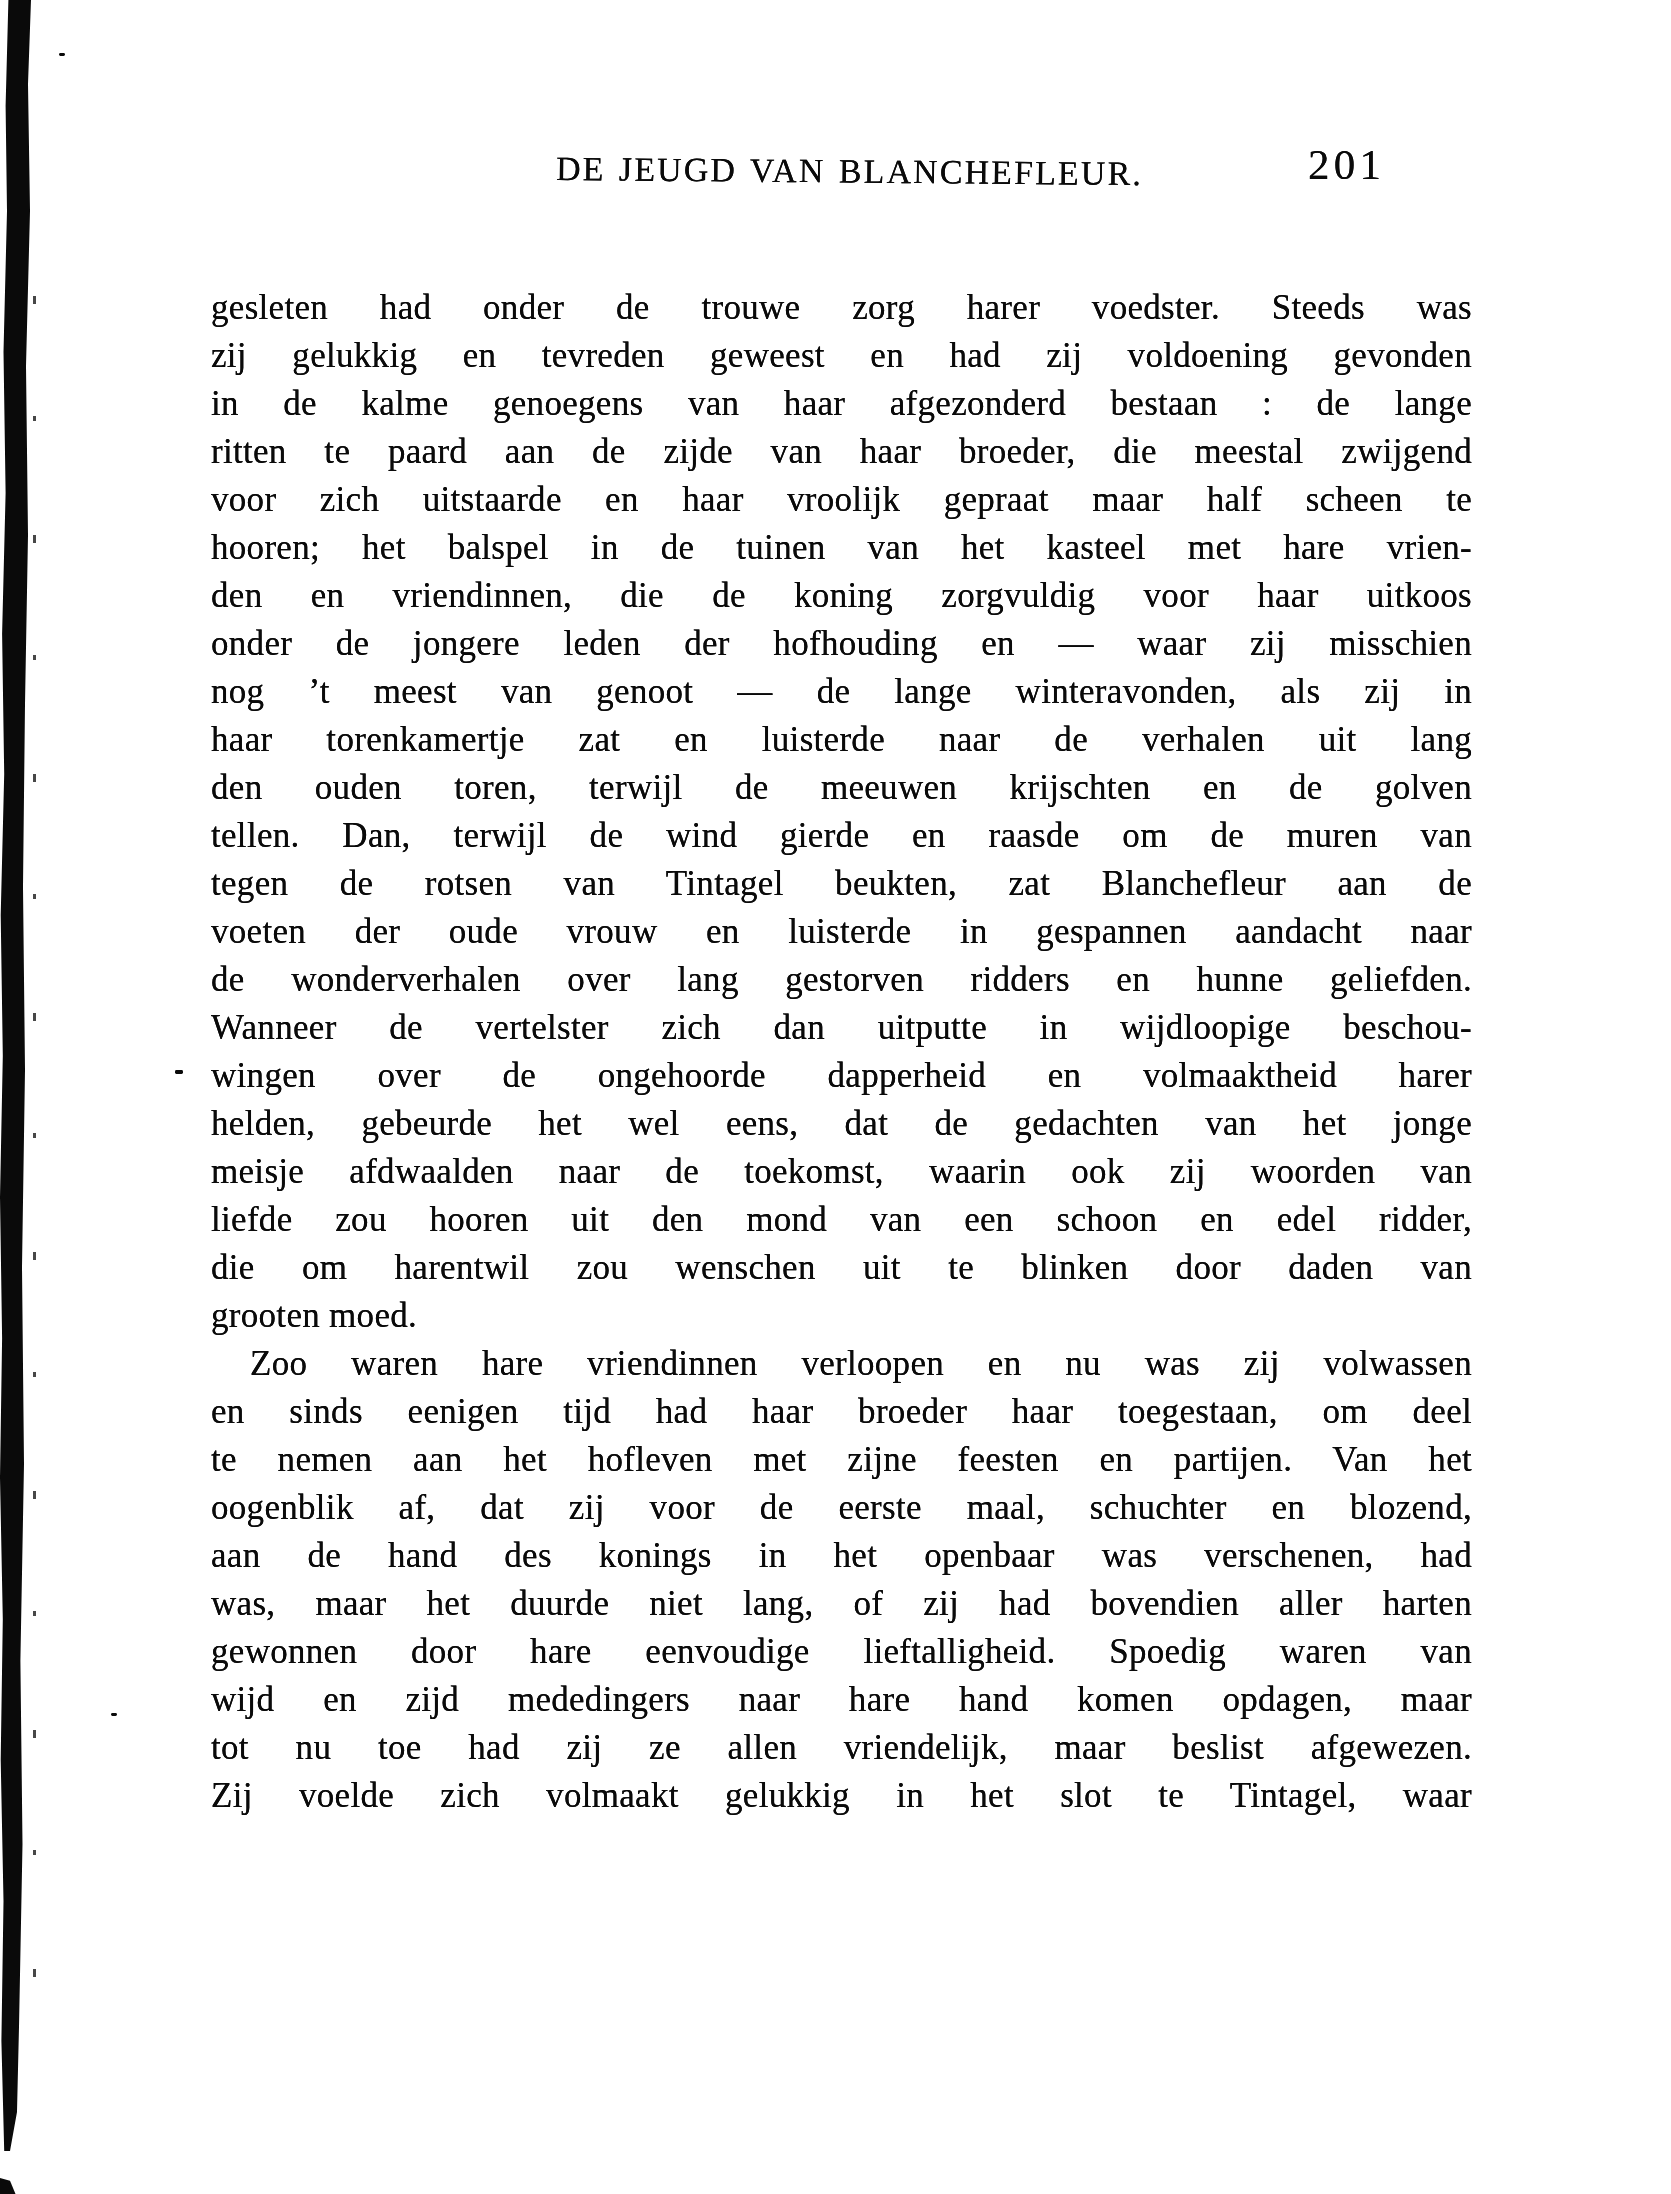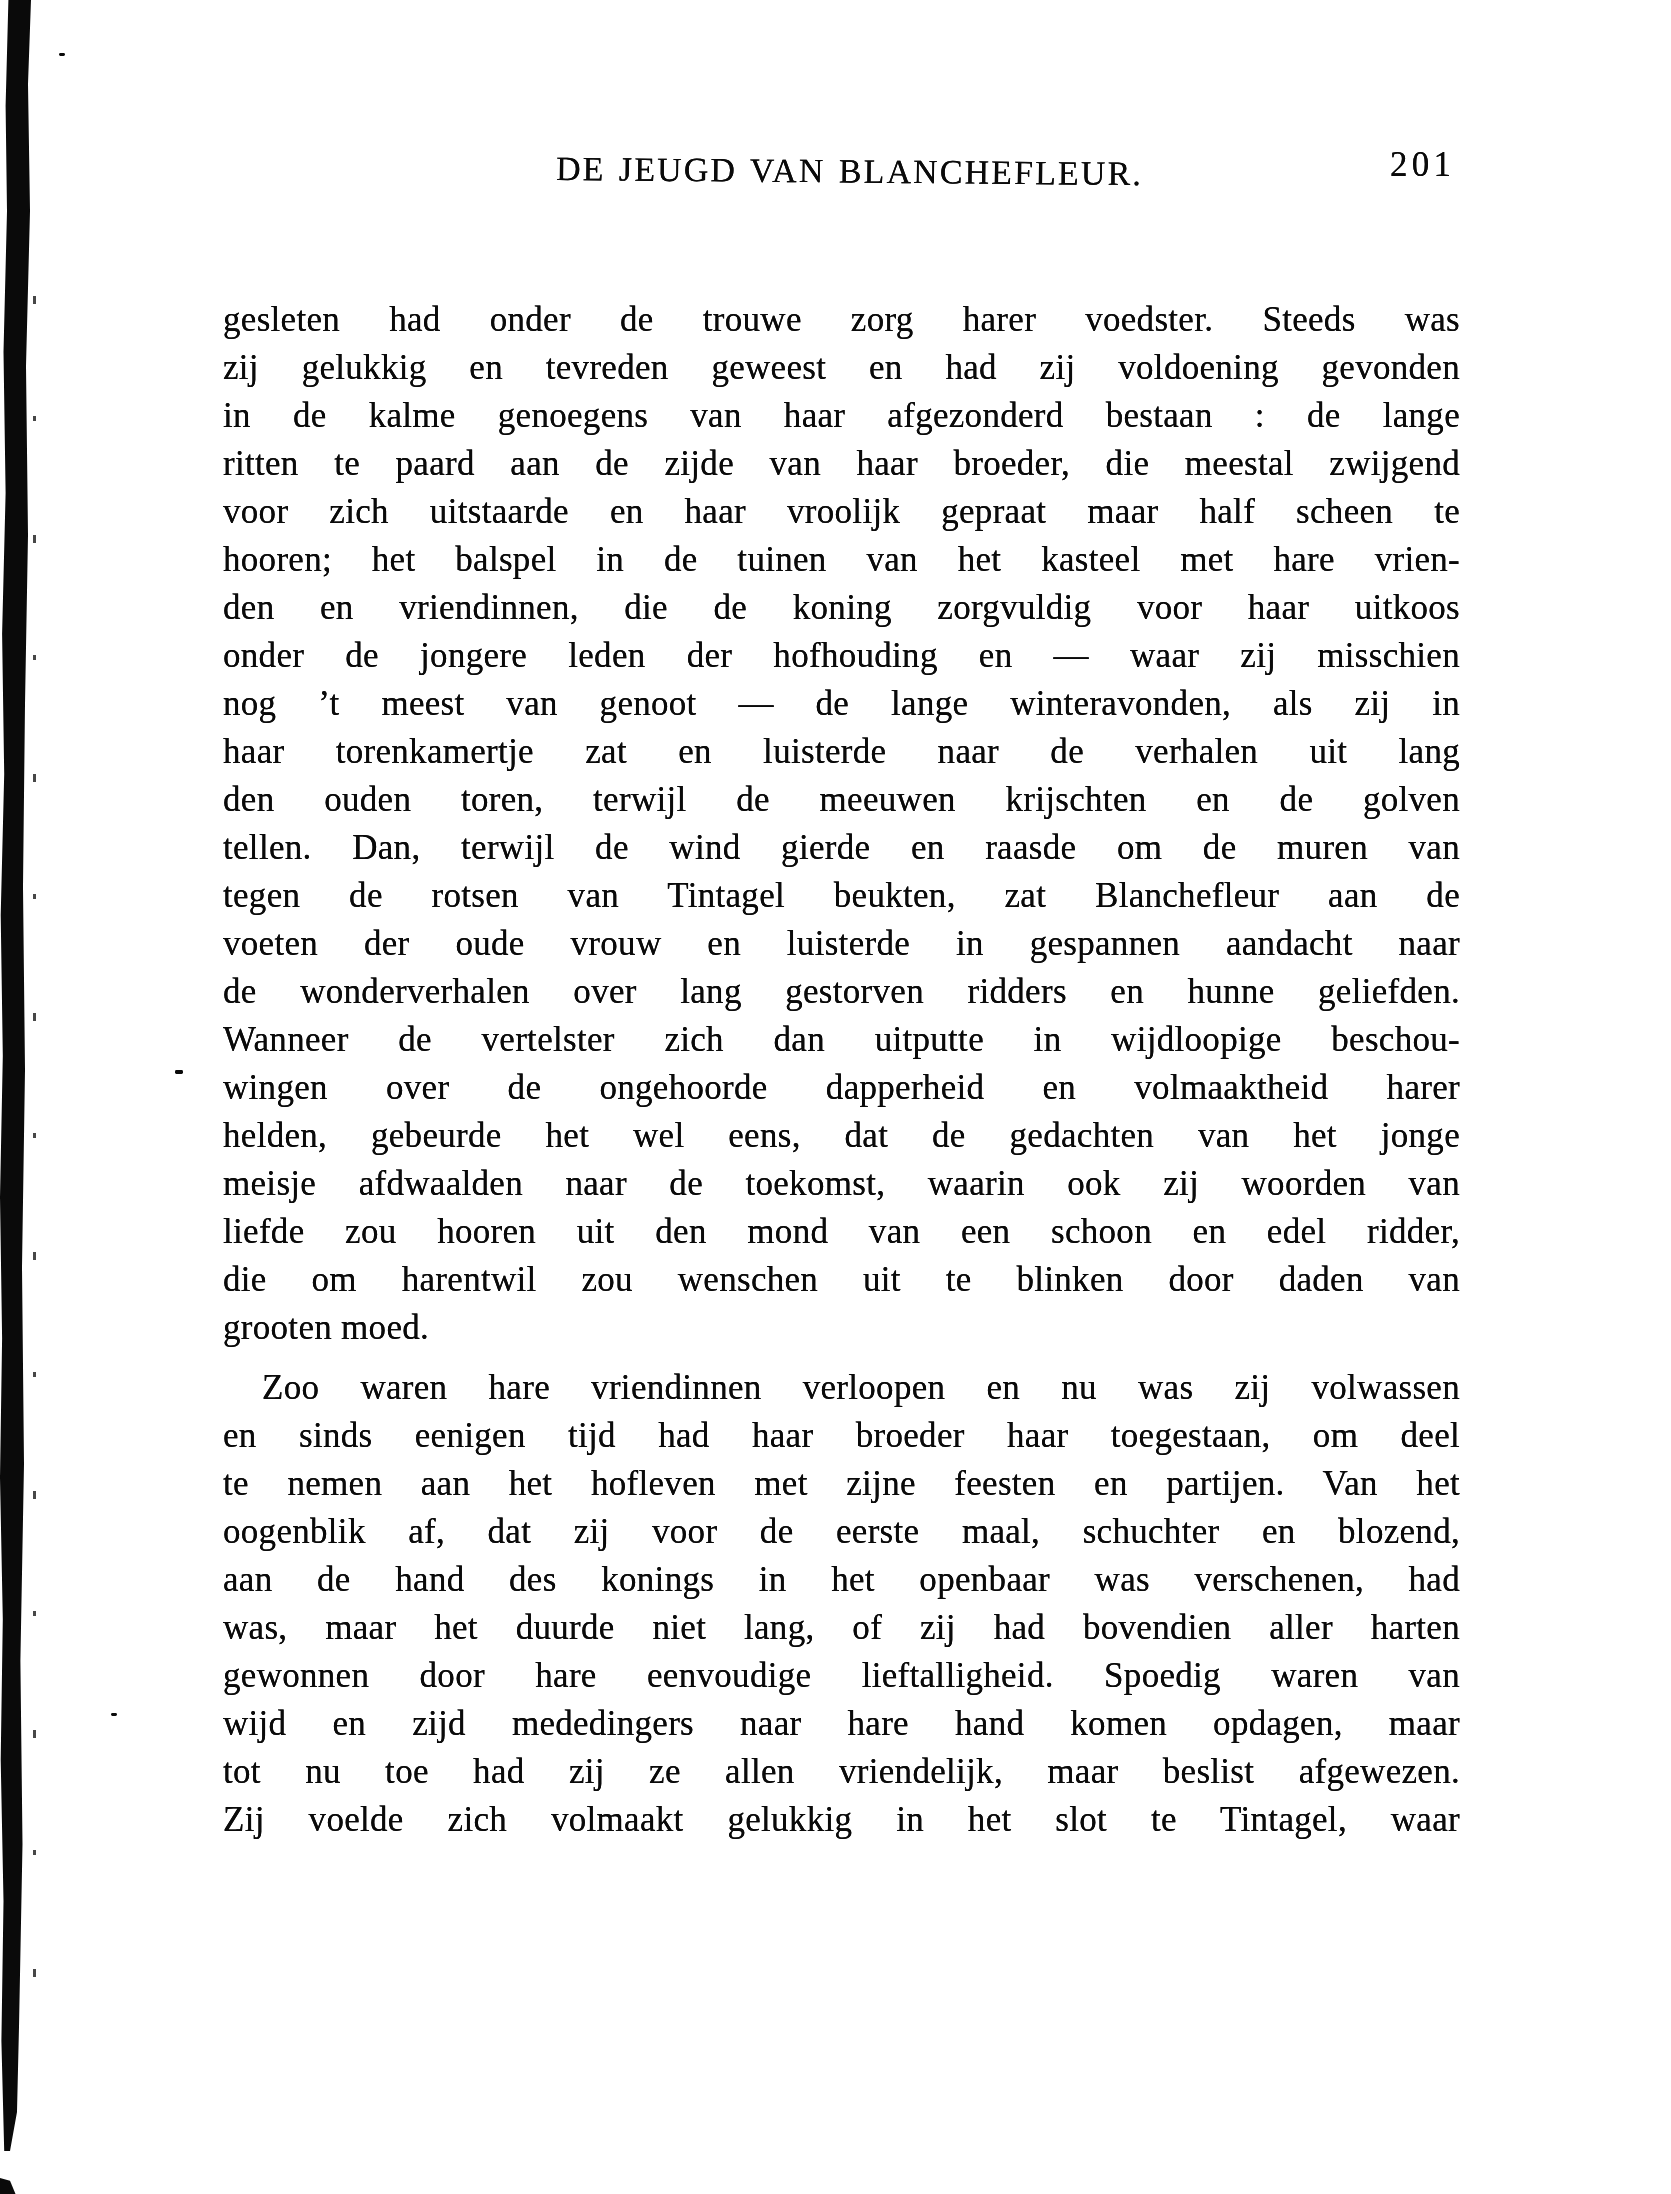--- a/index.html
+++ b/index.html
@@ -57,35 +57,35 @@
   .header-title {
     position: absolute; left: 556px; top: 149px;
     font-size: 34px; line-height: 39px;
     letter-spacing: 2.1px; word-spacing: 2.8px;
     white-space: nowrap;
     transform: rotate(0.5deg);
     transform-origin: left center;
     text-shadow: 0 0 0.4px currentColor;
   }
   .page-number {
-    position: absolute; left: 1390px; top: 145px;
-    font-size: 35px; line-height: 39px;
+    position: absolute; left: 1308px; top: 145px;
+    font-size: 43px; line-height: 39px;
     letter-spacing: 4.2px;
     text-shadow: 0 0 0.4px currentColor;
   }
 
   
   .body-text {
     position: absolute; left: 211px; top: 284px;
     width: 1261px;
     font-size: 35px;
     letter-spacing: 0.3px;
     text-shadow: 0 0 0.5px currentColor;
   }
-  .paragraph { margin: 12px; }
+  .paragraph { margin: 0; }
   .line {
     height: 48px; line-height: 48px;
     text-align: justify;
     text-align-last: justify;
   }
   .line.indent { text-indent: 39px; }
   .line.flush-left { text-align-last: left; }
 </style>
 </head>
 <body>

